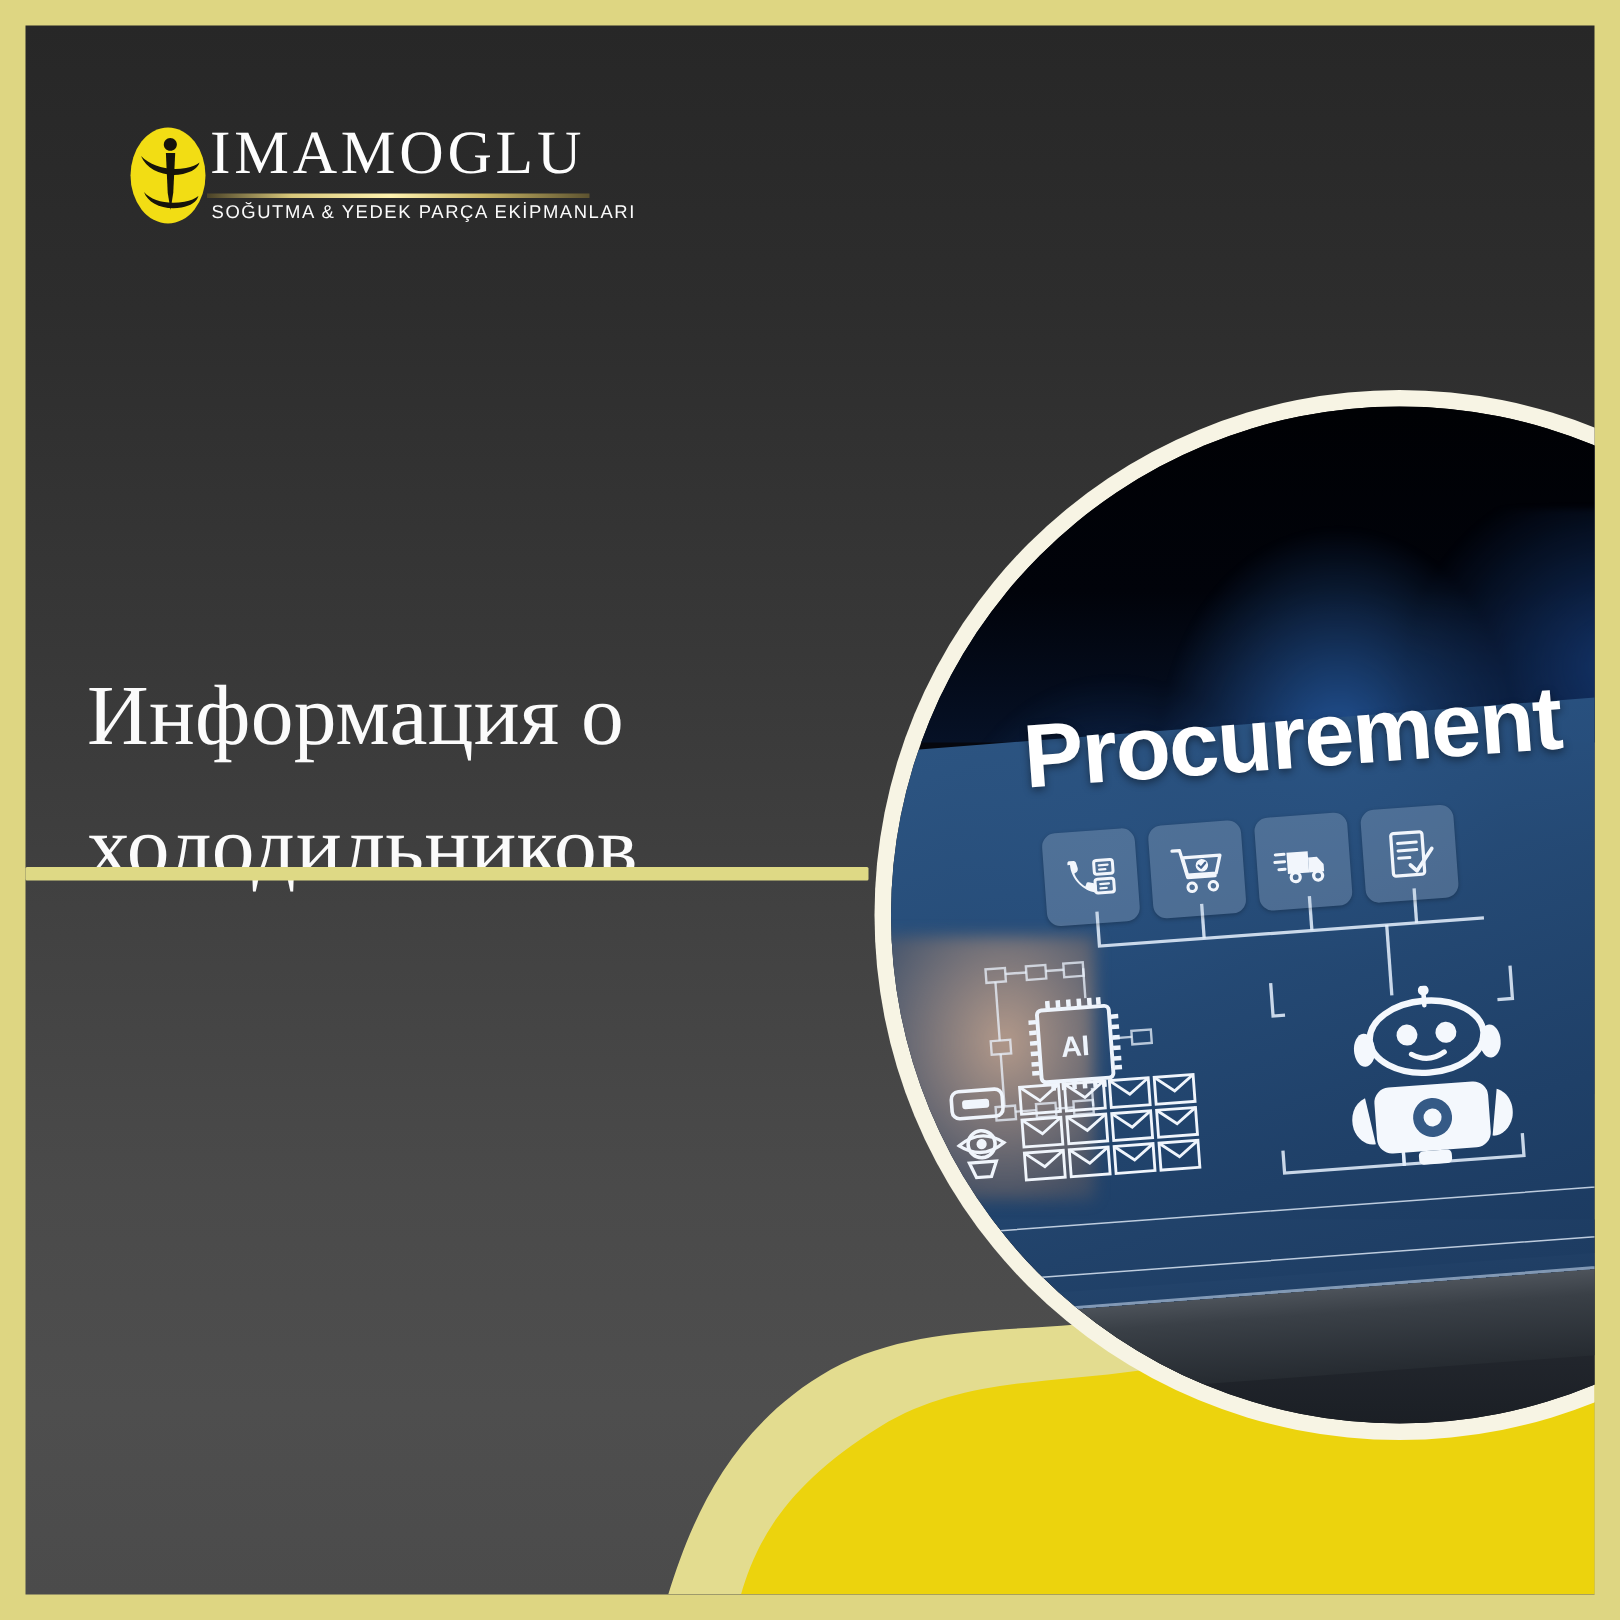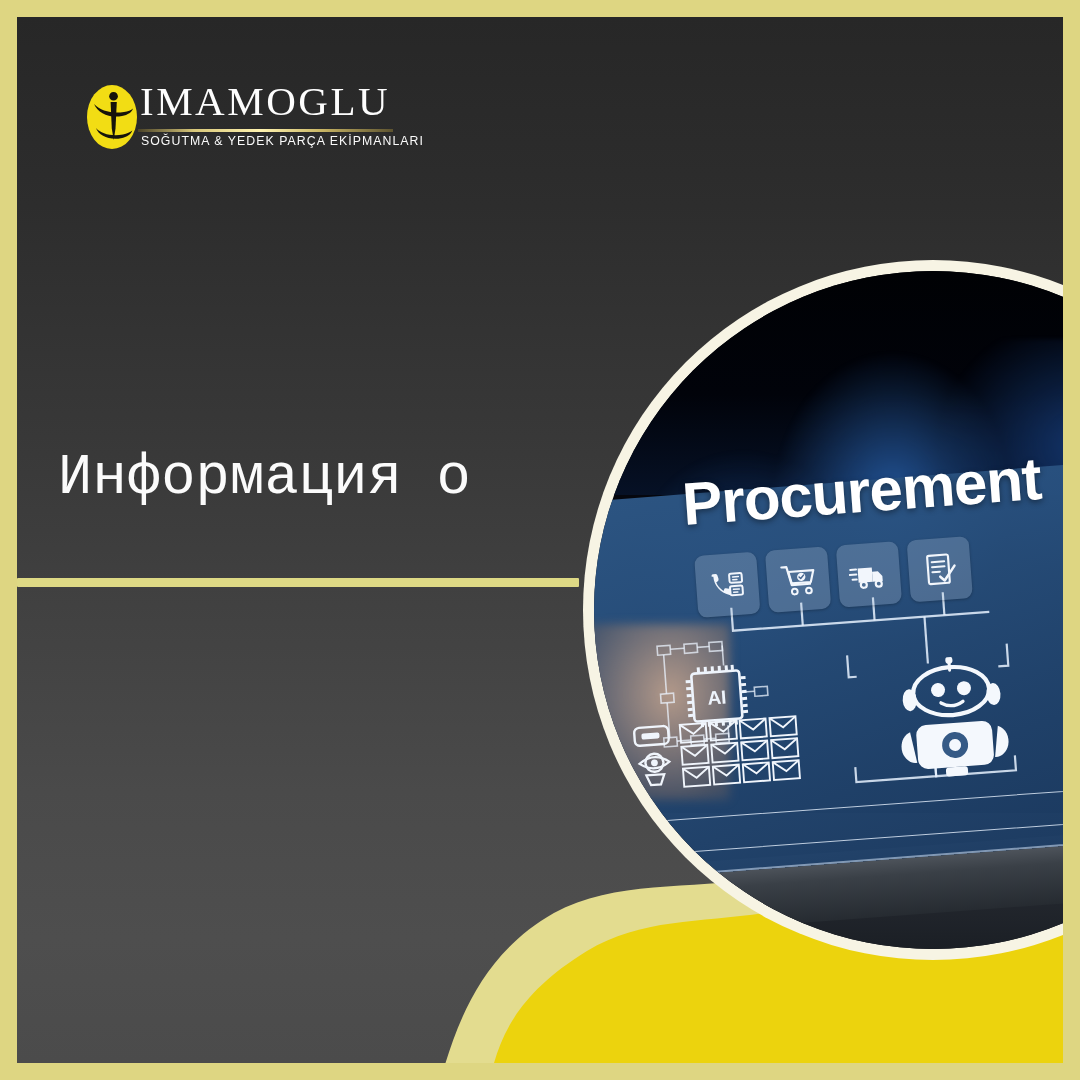--- a/index.html
+++ b/index.html
@@ -226,21 +226,21 @@
     color: #fbfbfb;
     white-space: nowrap;
   }
 
   
   .headline {
     position: absolute;
     left: 41px;
     top: 418px;
     width: 540px;
-    font-family: Liberation Mono, monospace;
+    font-family: Liberation Serif, serif;
     font-size: 57px;
     line-height: 1.52;
     color: #fbfbfb;
     letter-spacing: 0.2px;
   }
   .headline .ln { display: block; white-space: nowrap; }
 
   .divider {
     position: absolute;
     left: 17px;
@@ -446,19 +446,20 @@
         <path d="M8 20c7 7 18 10 30 8 4-.7 7-2 9-3.6-1 3.6-5 6.4-11 7.6-12 2.4-24-2.5-28-12z" fill="#16140b"></path>
         <path d="M10 44c5 6 16 8.5 27 6.5 4-.8 7.2-2.2 9.3-3.9-1 3.7-5.2 6.6-11.3 7.7-11.6 2.1-22.4-2.6-25-10.3z" fill="#16140b"></path>
       </svg>
       <div class="logo-word">IMAMOGLU</div>
       <div class="logo-rule"></div>
       <div class="logo-sub">SOĞUTMA &amp; YEDEK PARÇA EKİPMANLARI</div>
     </div>
 
     <div class="headline">
       <span class="ln">Информация о</span>
+      <span class="ln">холодильников</span>
     </div>
 
   </div>
 
   <div class="divider"></div>
 
 </div>
 
 </body></html>

